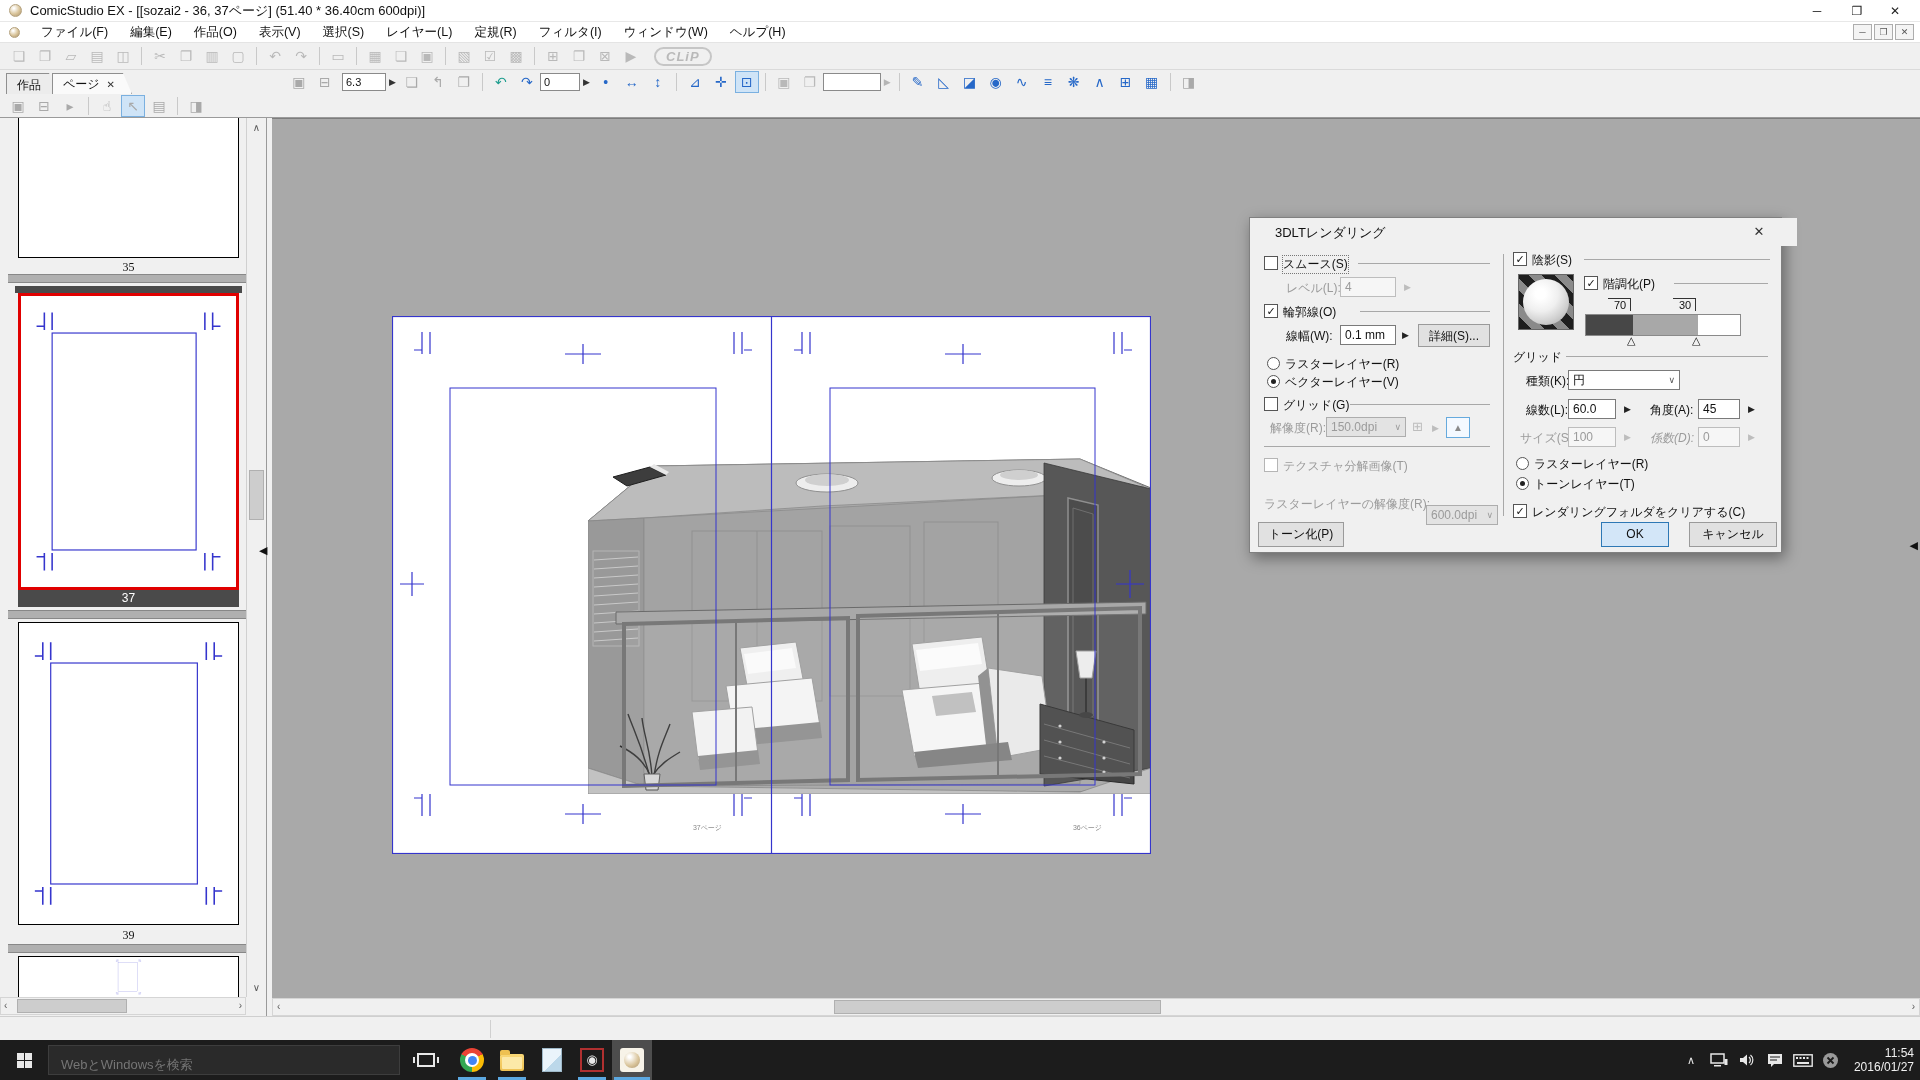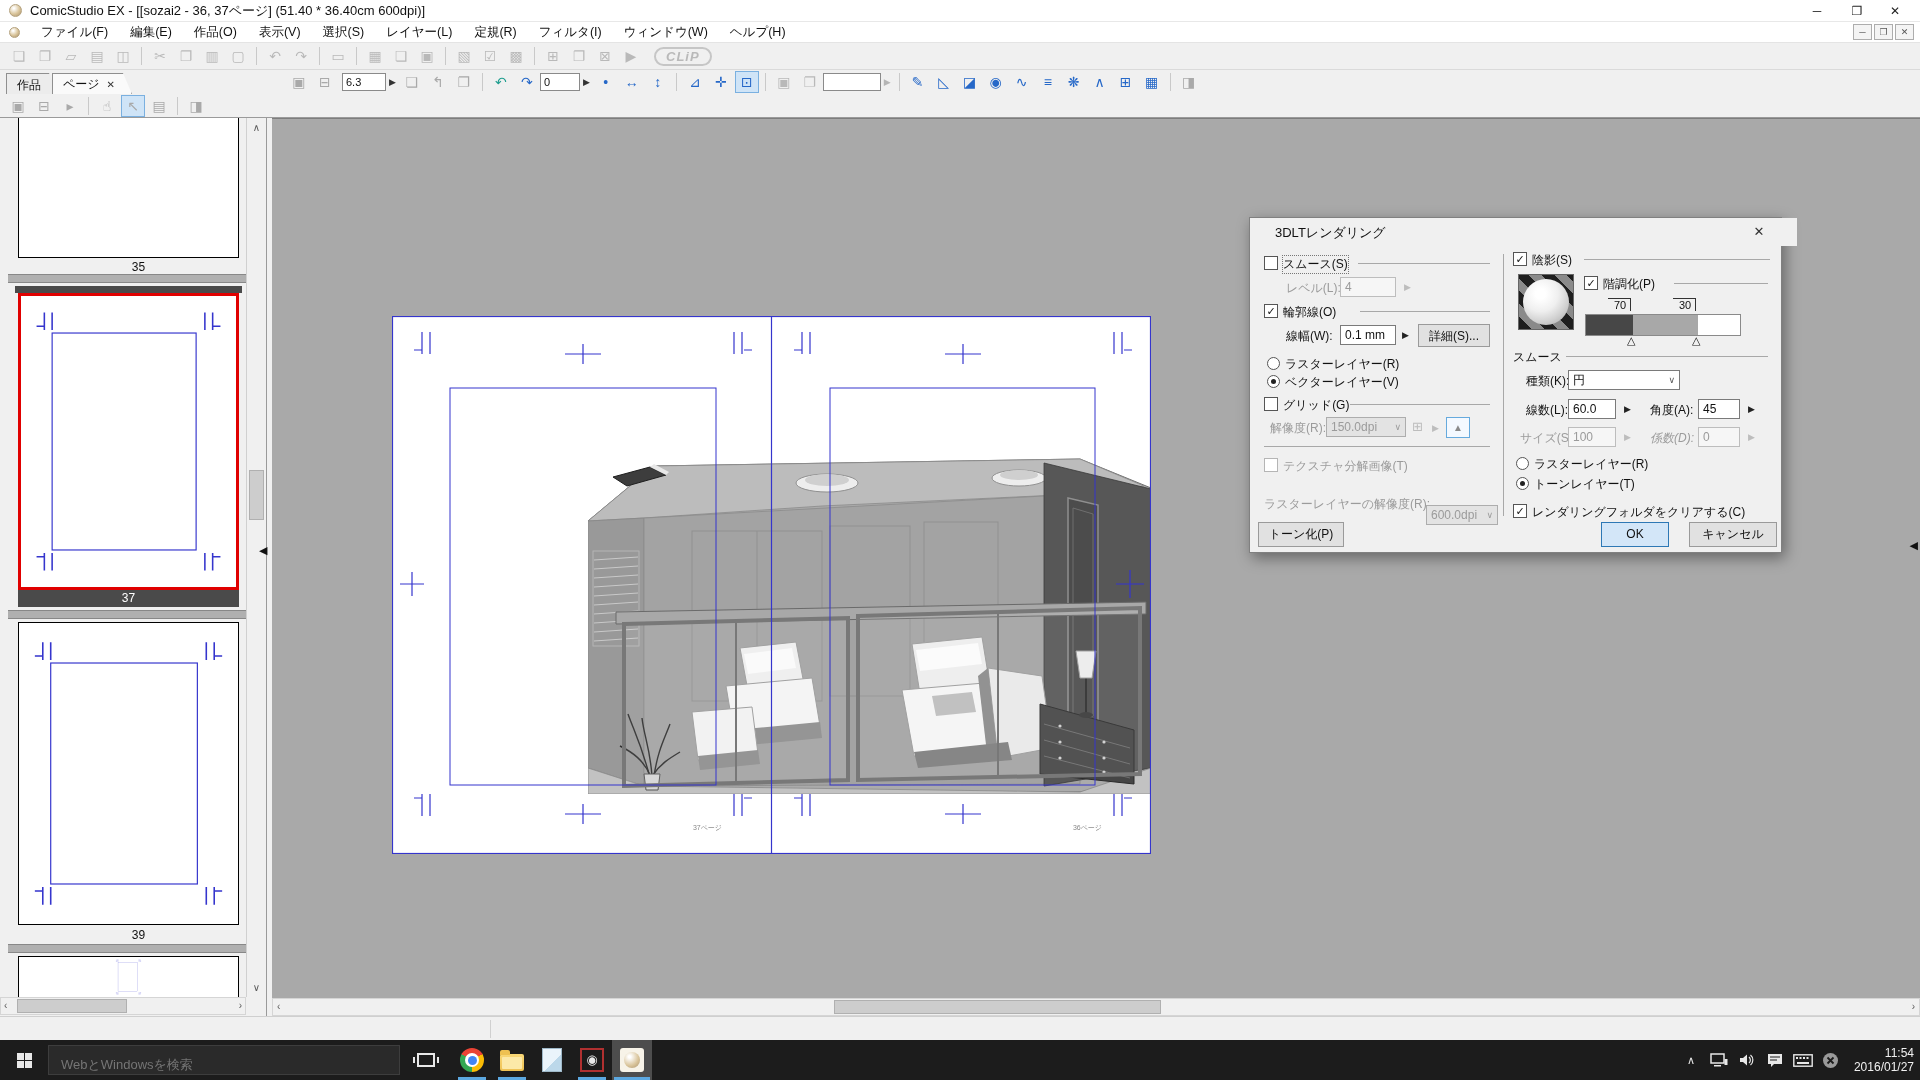--- a/index.html
+++ b/index.html
@@ -31,21 +31,21 @@
   #canvas-toolbar{display:flex;align-items:center;margin-left:160px;height:24px;}
   .tfield{height:18px;border:1px solid #8a8a8a;background:#fff;font-size:11px;padding:0 3px;color:#111;}
   .spin{font-size:9px;color:#333;margin:0 3px;}
   .spin.dis{color:#b5b5b5;}
   #row3{position:absolute;left:0;top:94px;width:1920px;height:24px;background:#f0f0f0;border-bottom:1px solid #9a9a9a;display:flex;align-items:center;padding-left:5px;}
   
   #workspace{position:absolute;left:0;top:118px;width:1920px;height:898px;}
   #page-panel{position:absolute;left:0;top:0;width:267px;height:898px;background:#f0f0f0;border-right:1px solid #9a9a9a;}
   #thumb-area{position:absolute;left:0;top:0;width:246px;height:879px;overflow:hidden;background:#f0f0f0;}
   .thumb-box{position:absolute;left:18px;width:221px;background:#fff;}
-  .thumb-label{position:absolute;left:28px;width:221px;text-align:center;font-size:12px;color:#111;}
+  .thumb-label{position:absolute;left:18px;width:221px;text-align:center;font-size:12px;color:#111;font-family:Liberation Serif, serif;}
   .thumb-sep{position:absolute;left:8px;width:238px;height:9px;background:#b0b0b0;border-top:1px solid #888;border-bottom:1px solid #888;}
   .vsb{position:absolute;background:#f0f0f0;border-left:1px solid #d0d0d0;}
   .sb-arrow{color:#5a5a5a;font-size:10px;text-align:center;}
   .sb-thumb{background:#cdcdcd;border:1px solid #b0b0b0;}
   #panel-collapse{position:absolute;left:259px;top:420px;width:12px;height:24px;color:#111;font-size:11px;line-height:24px;}
   #canvas{position:absolute;left:272px;top:0;width:1648px;height:898px;background:#a9a9a9;border-top:1px solid #7d7d7d;}
   #spread-svg{position:absolute;left:120px;top:197px;}
   .hscroll{position:absolute;height:18px;background:#f0f0f0;border:1px solid #d5d5d5;}
   
   #statusbar{position:absolute;left:0;top:1016px;width:1920px;height:24px;background:#f0f0f0;border-top:1px solid #cfcfcf;}
@@ -509,21 +509,21 @@
   <div class="hsep" style="left:424px;top:65px;width:94px;"></div>
 
   <span class="glabel" style="left:358px;">70</span>
   <span class="glabel" style="left:423px;">30</span>
   <div class="gseg" style="left:335px;width:48px;background:#474747;border-right:none;"></div>
   <div class="gseg" style="left:383px;width:65px;background:#a8a8a8;border-left:none;border-right:none;"></div>
   <div class="gseg" style="left:448px;width:43px;background:#ffffff;border-left:none;"></div>
   <span class="gtri" style="left:377px;">△</span>
   <span class="gtri" style="left:442px;">△</span>
 
-  <span class="dlabel" style="left:263px;top:131px;">スムース</span>
+  <span class="dlabel" style="left:263px;top:131px;">グリッド</span>
   <div class="hsep" style="left:316px;top:138px;width:202px;"></div>
 
   <span class="dlabel" style="left:276px;top:155px;">種類(K):</span>
   <div class="ddrop en" style="left:318px;top:152px;width:112px;">
     <span>円</span>
       <span style="font-size:9px;color:#555;">∨</span>
   </div>
 
   <span class="dlabel" style="left:276px;top:184px;">線数(L):</span>
   <input class="dfield" style="left: 318px; top: 181px; width: 48px;" value="60.0">

